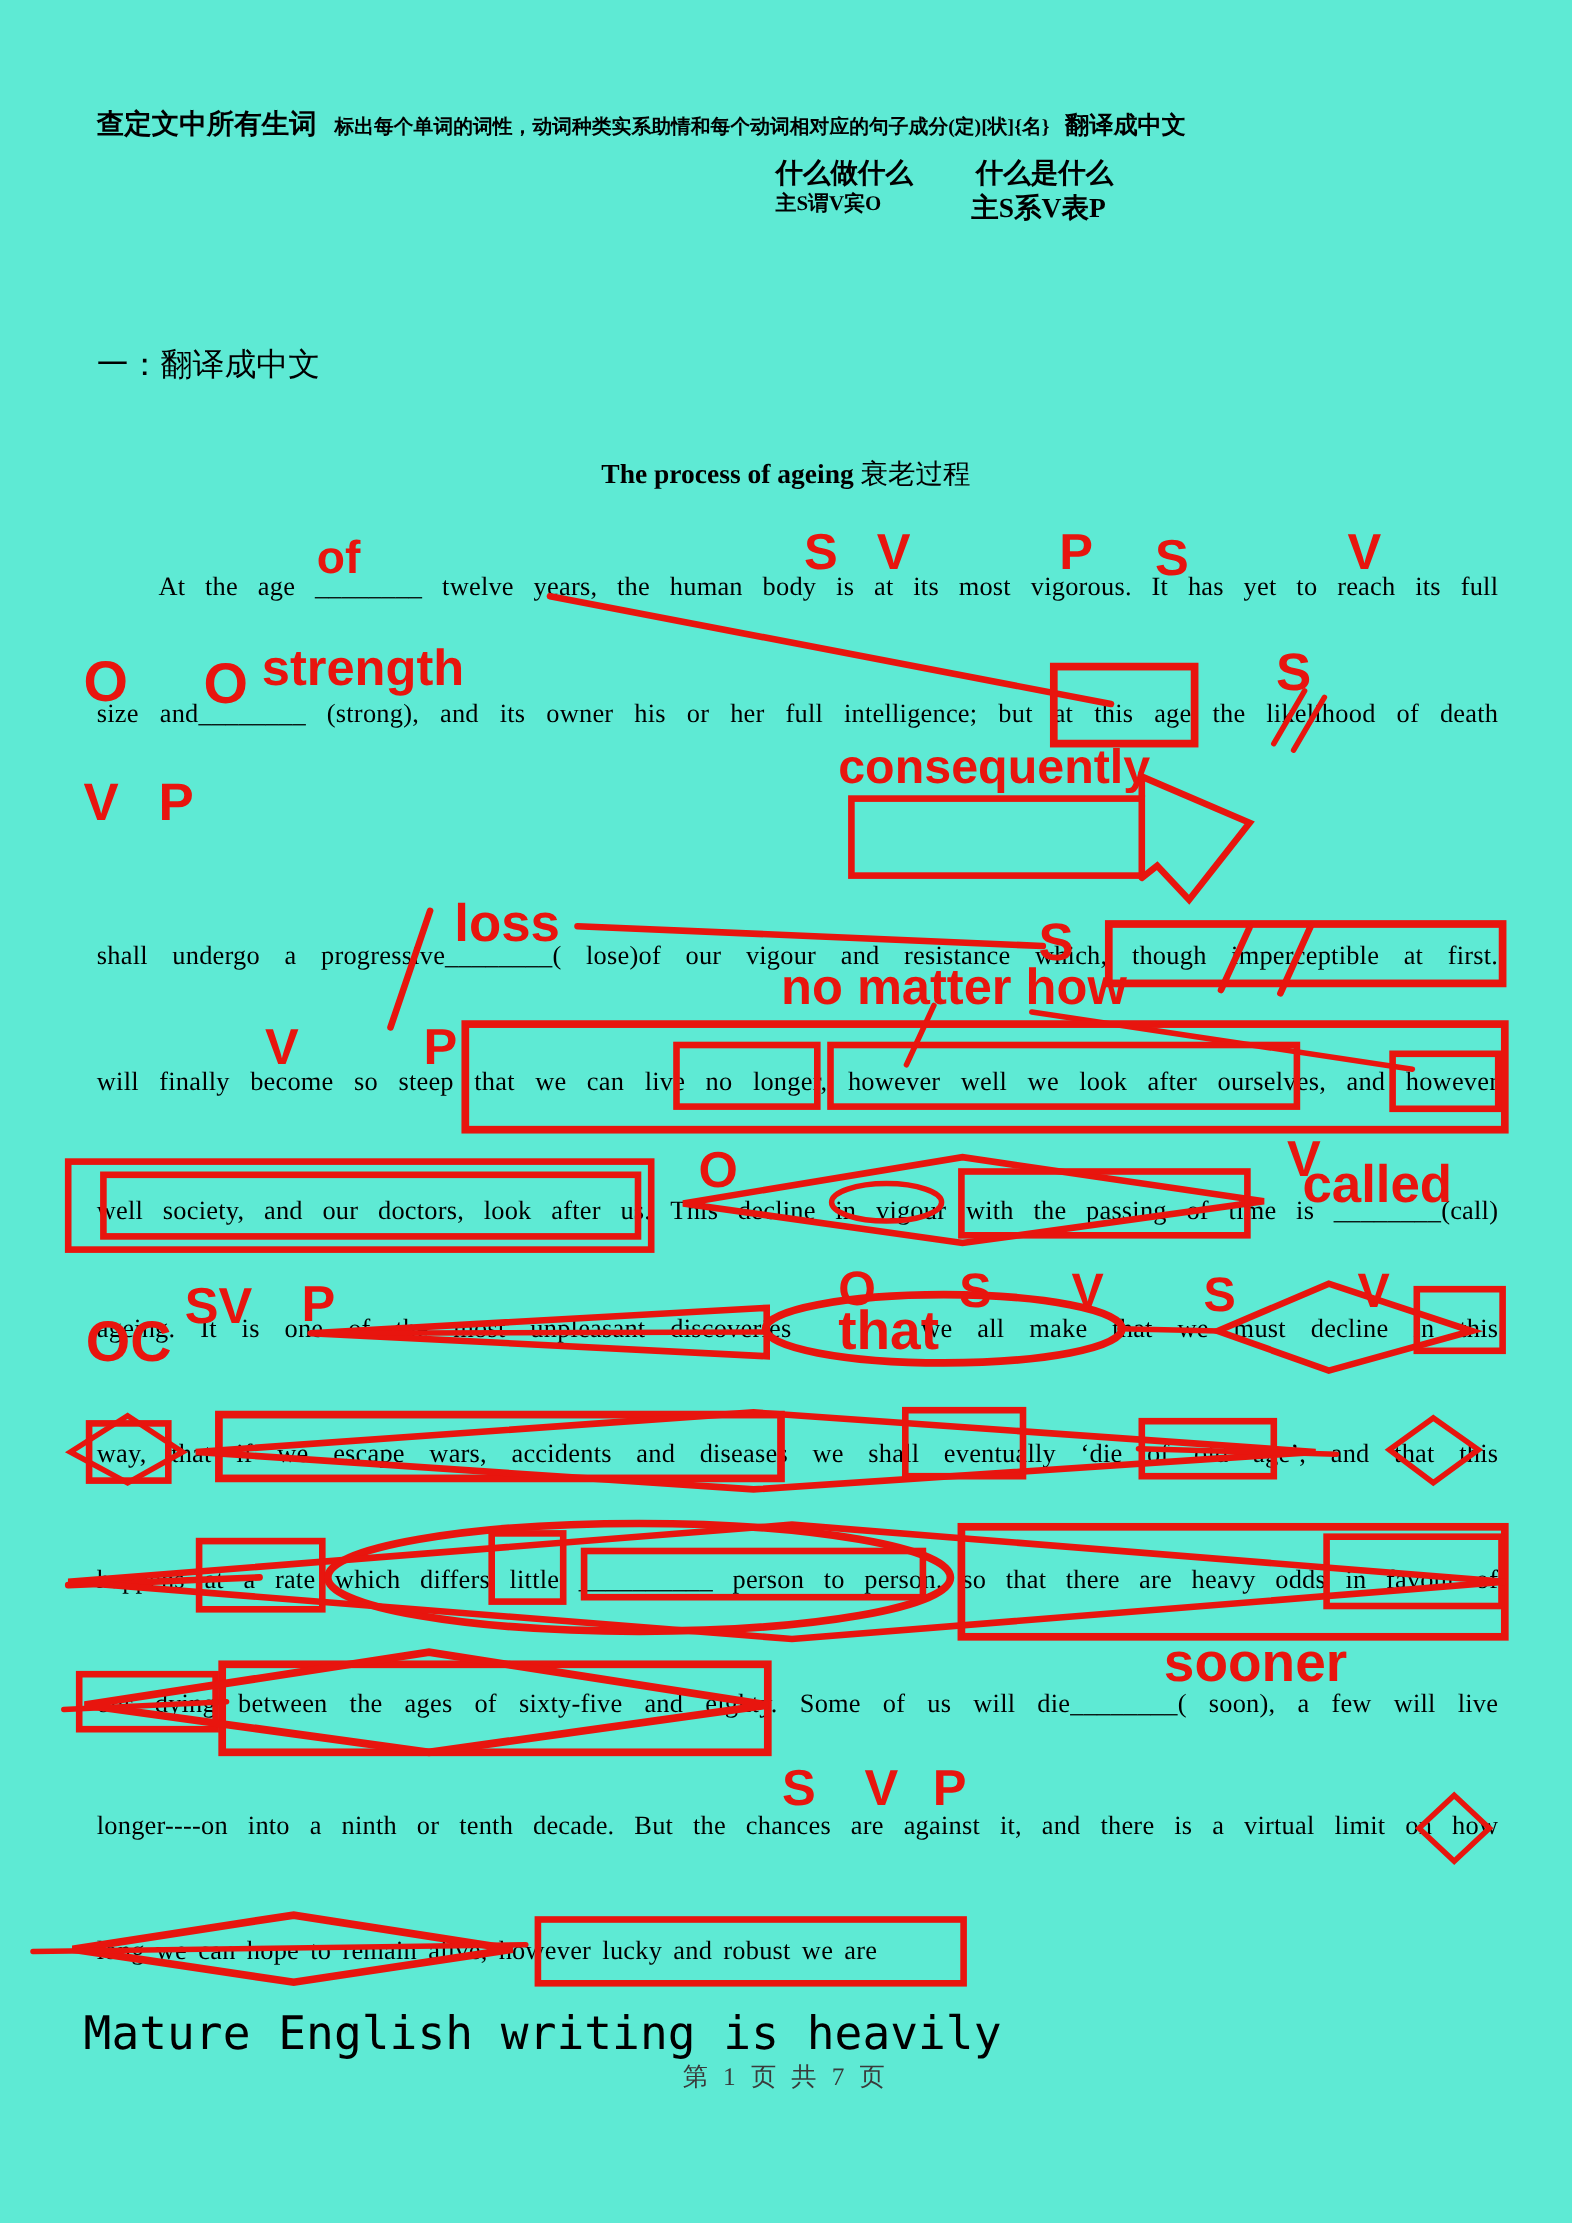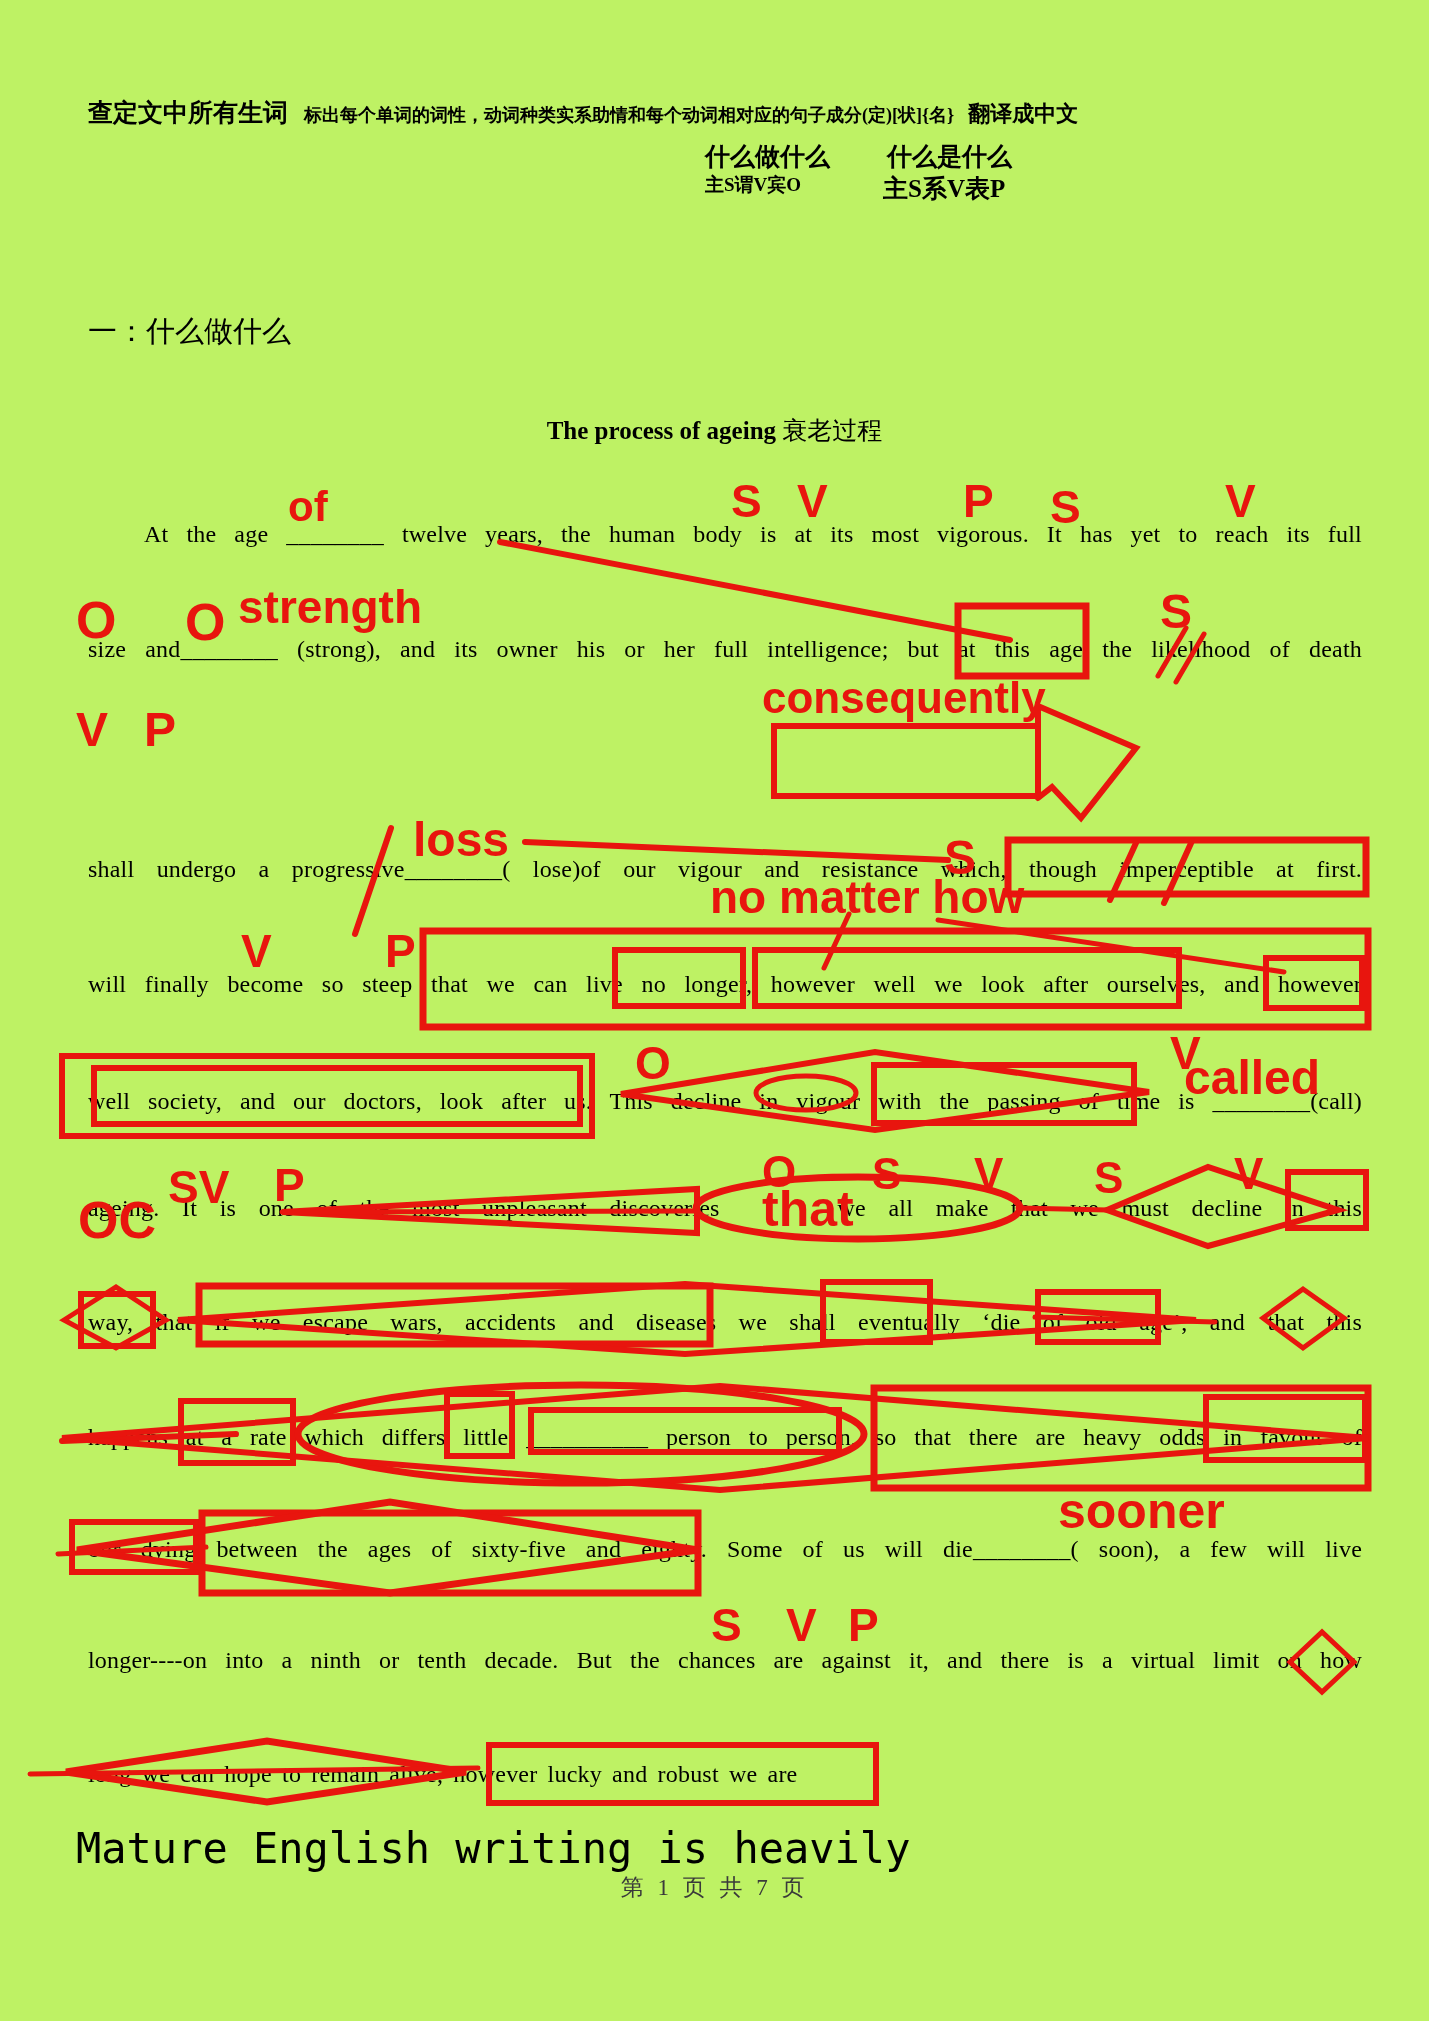--- a/index.html
+++ b/index.html
@@ -1,17 +1,17 @@
 <!DOCTYPE html>
 <html><head>
 <meta charset="utf-8">
 <style>
   :root{ --red:#e8150e; }
   html,body{margin:0;padding:0;background:#fff;}
-  #page{position:relative;width:1429px;height:2021px;background:#bef264;overflow:hidden;
+  #page{position:relative;width:1429px;height:2021px;background:#5eead4;overflow:hidden;
         font-family:"Liberation Serif",serif;color:#000;}
   .abs{position:absolute;}
   
   .hdr1{left:88px;top:96px;white-space:nowrap;}
   .hdr1 .b1{font-size:25px;font-weight:bold;}
   .hdr1 .b2{font-size:18px;font-weight:bold;margin-left:16px;}
   .hdr1 .b3{font-size:22px;font-weight:bold;margin-left:14px;}
   .hdr2a{left:705px;top:140px;font-size:25px;font-weight:bold;}
   .hdr2b{left:887px;top:140px;font-size:25px;font-weight:bold;}
   .hdr3a{left:705px;top:172px;font-size:19px;font-weight:bold;}
@@ -43,21 +43,21 @@
 <div id="page">
 
   <div class="abs hdr1">
     <span class="b1">查定文中所有生词</span><span class="b2">标出每个单词的词性，动词种类实系助情和每个动词相对应的句子成分(定)[状]{名}</span><span class="b3">翻译成中文</span>
   </div>
   <div class="abs hdr2a">什么做什么</div>
   <div class="abs hdr2b">什么是什么</div>
   <div class="abs hdr3a">主S谓V宾O</div>
   <div class="abs hdr3b">主S系V表P</div>
 
-  <div class="abs section">一：什么做什么</div>
+  <div class="abs section">一：翻译成中文</div>
 
   <div class="abs ptitle">
     <span class="en">The process of ageing</span>
     <span>衰老过程</span>
   </div>
 
   <div class="pline indent" style="top:521px">At the age ________ twelve years, the human body is at its most vigorous. It has yet to reach its full</div>
   <div class="pline" style="top:636px">size and________ (strong), and its owner his or her full intelligence; but at this age the likelihood of death</div>
   <div class="pline" style="top:856px">shall undergo a progressive________( lose)of our vigour and resistance which, though imperceptible at first.</div>
   <div class="pline" style="top:971px">will finally become so steep that we can live no longer, however well we look after ourselves, and however</div>

